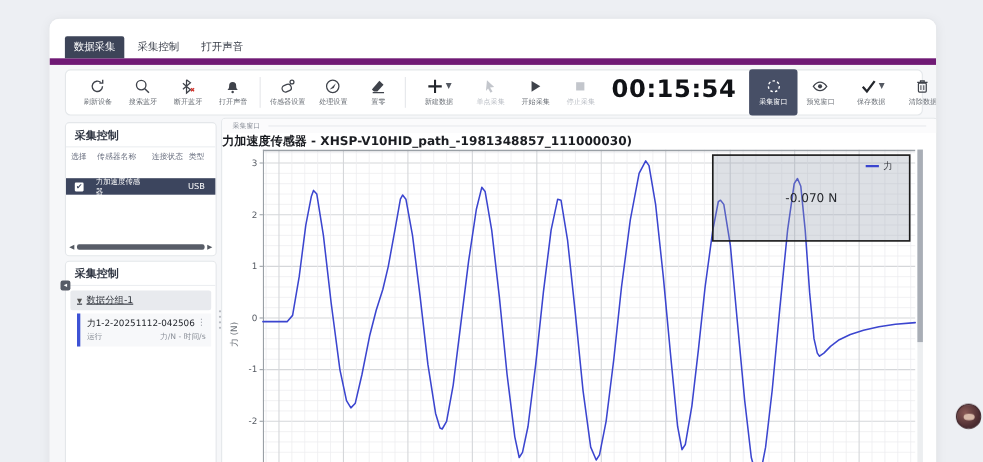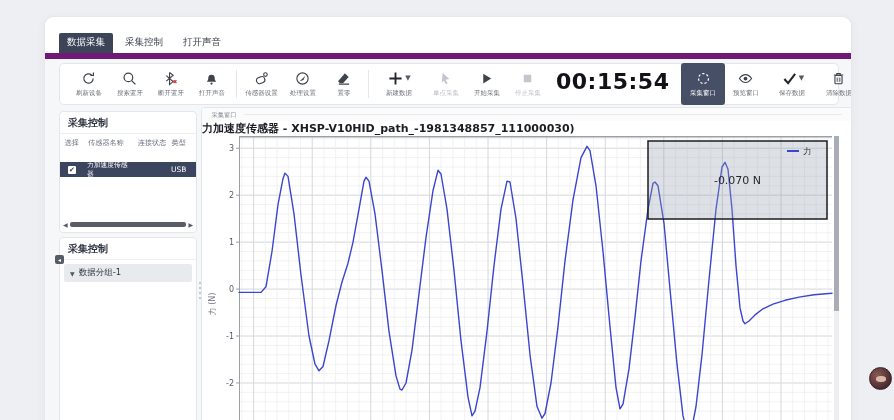--- a/index.html
+++ b/index.html
@@ -43,21 +43,21 @@
   .trow { display:flex; align-items:center; background:#3c455e; color:#ffffff;
     font-size:7.5px; height:15px; padding:0 4px; cursor:pointer; }
   .cbx { width:8px; height:8px; background:#ffffff; border-radius:1px; margin-left:4px;
     display:flex; align-items:center; justify-content:center; font-size:7px; color:#3c455e; }
   .dot { width:7px; height:7px; border-radius:50%; background:#35c435; margin-left:10px; }
   .hscroll { position:absolute; bottom:4px; left:3px; right:3px; height:7px;
     display:flex; align-items:center; gap:2px; }
   .hs-arrow { font-size:6px; color:#555a63; line-height:7px; cursor:pointer; }
   .hs-thumb { flex:1; height:5px; background:#585d68; border-radius:2px; cursor:pointer; }
   .grp-row { display:flex; align-items:center; gap:4px; background:#e8eaee;
-    margin:4px 4px 0; padding:3px 6px; font-size:8.5px; color:#30343c; cursor:pointer; border-radius:2px; }
+    margin:4px 4px 0; padding:3px 6px; font-size:8.5px; color:#30343c; cursor:pointer; border-radius:2px;text-decoration:underline; }
   .grp-caret { font-size:6px; color:#555; }
   .ditem { margin:3px 4px 0 10px; background:#f7f8fa; border-left:3px solid #3d52d5;
     padding:3px 5px 4px 6px; cursor:pointer; }
   .ditem .t { font-size:8px; color:#23262c; display:flex; justify-content:space-between; }
   .ditem .s { font-size:7px; color:#8a8f98; display:flex; justify-content:space-between; margin-top:2px; }
   .kebab { color:#8a8f98; font-size:8px; cursor:pointer; }
   .splitter { position:absolute; left:153px; top:265px; width:3px; height:22px;
     display:flex; flex-direction:column; gap:3px; align-items:center; cursor:col-resize; }
   .splitter i { width:2px; height:2px; border-radius:50%; background:#b5b9c0; }
   .collapse-handle { position:absolute; left:10px; top:238px; width:9px; height:9px;
@@ -273,20 +273,30 @@
       <span class="hs-thumb"></span>
       <span class="hs-arrow">▶</span>
     </div>
   </div>
 
   <div class="panel" id="panel-dl">
     <div class="panel-hd">采集控制</div>
     <div class="grp-row">
       <span class="grp-caret">▼</span>
       <span>数据分组-1</span>
+    </div>
+    <div class="ditem">
+      <div class="t">
+        <span style="white-space:nowrap;">力1-2-20251112-042506</span>
+        <span class="kebab">⋮</span>
+      </div>
+      <div class="s">
+        <span>运行</span>
+        <span>力/N - 时间/s</span>
+      </div>
     </div>
   </div>
 
   <div class="splitter">
       <i></i>
       <i></i>
       <i></i>
       <i></i>
     </div>
 

